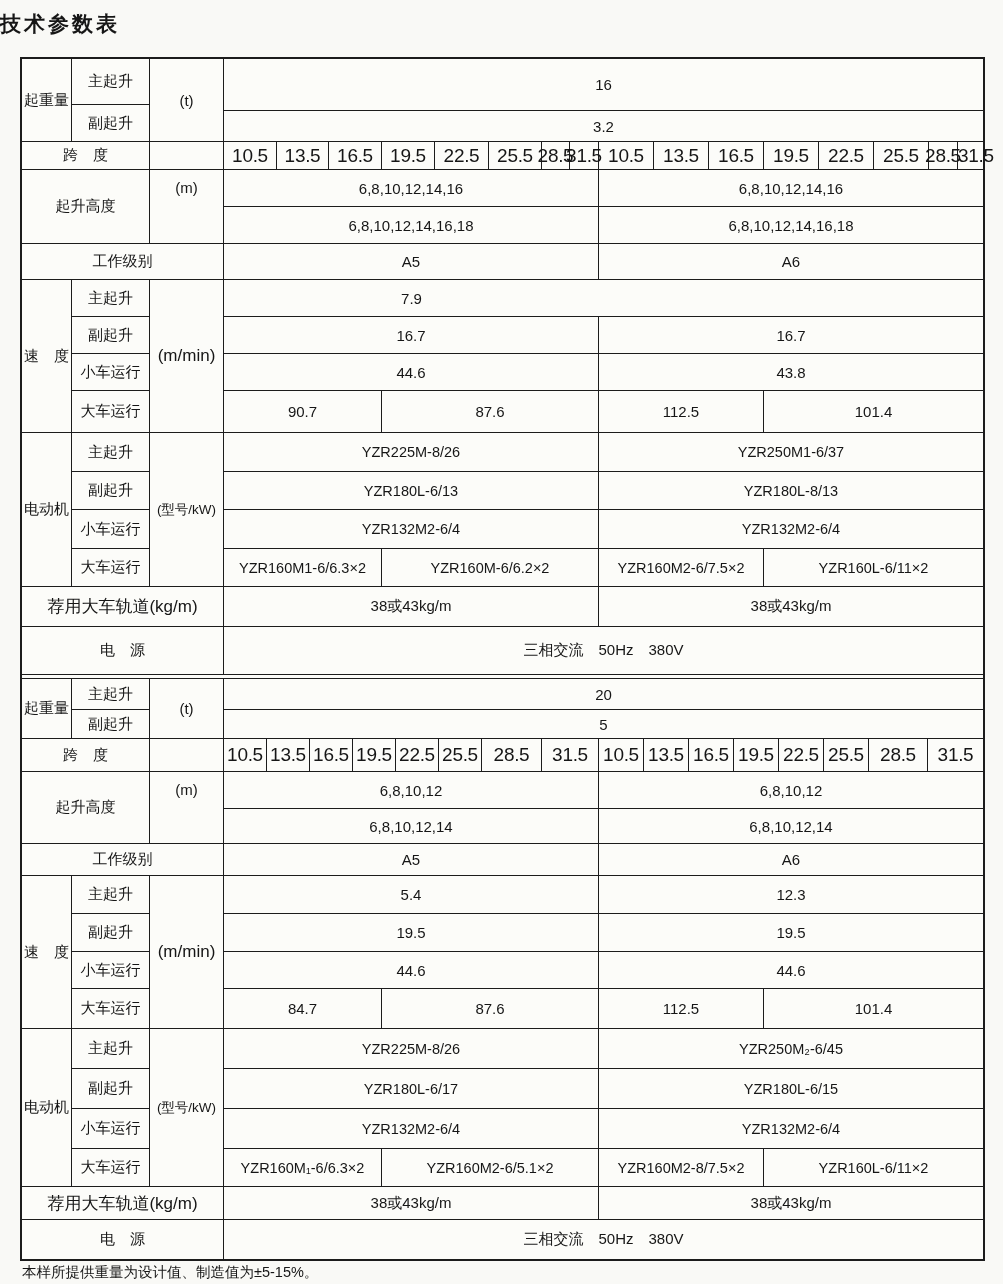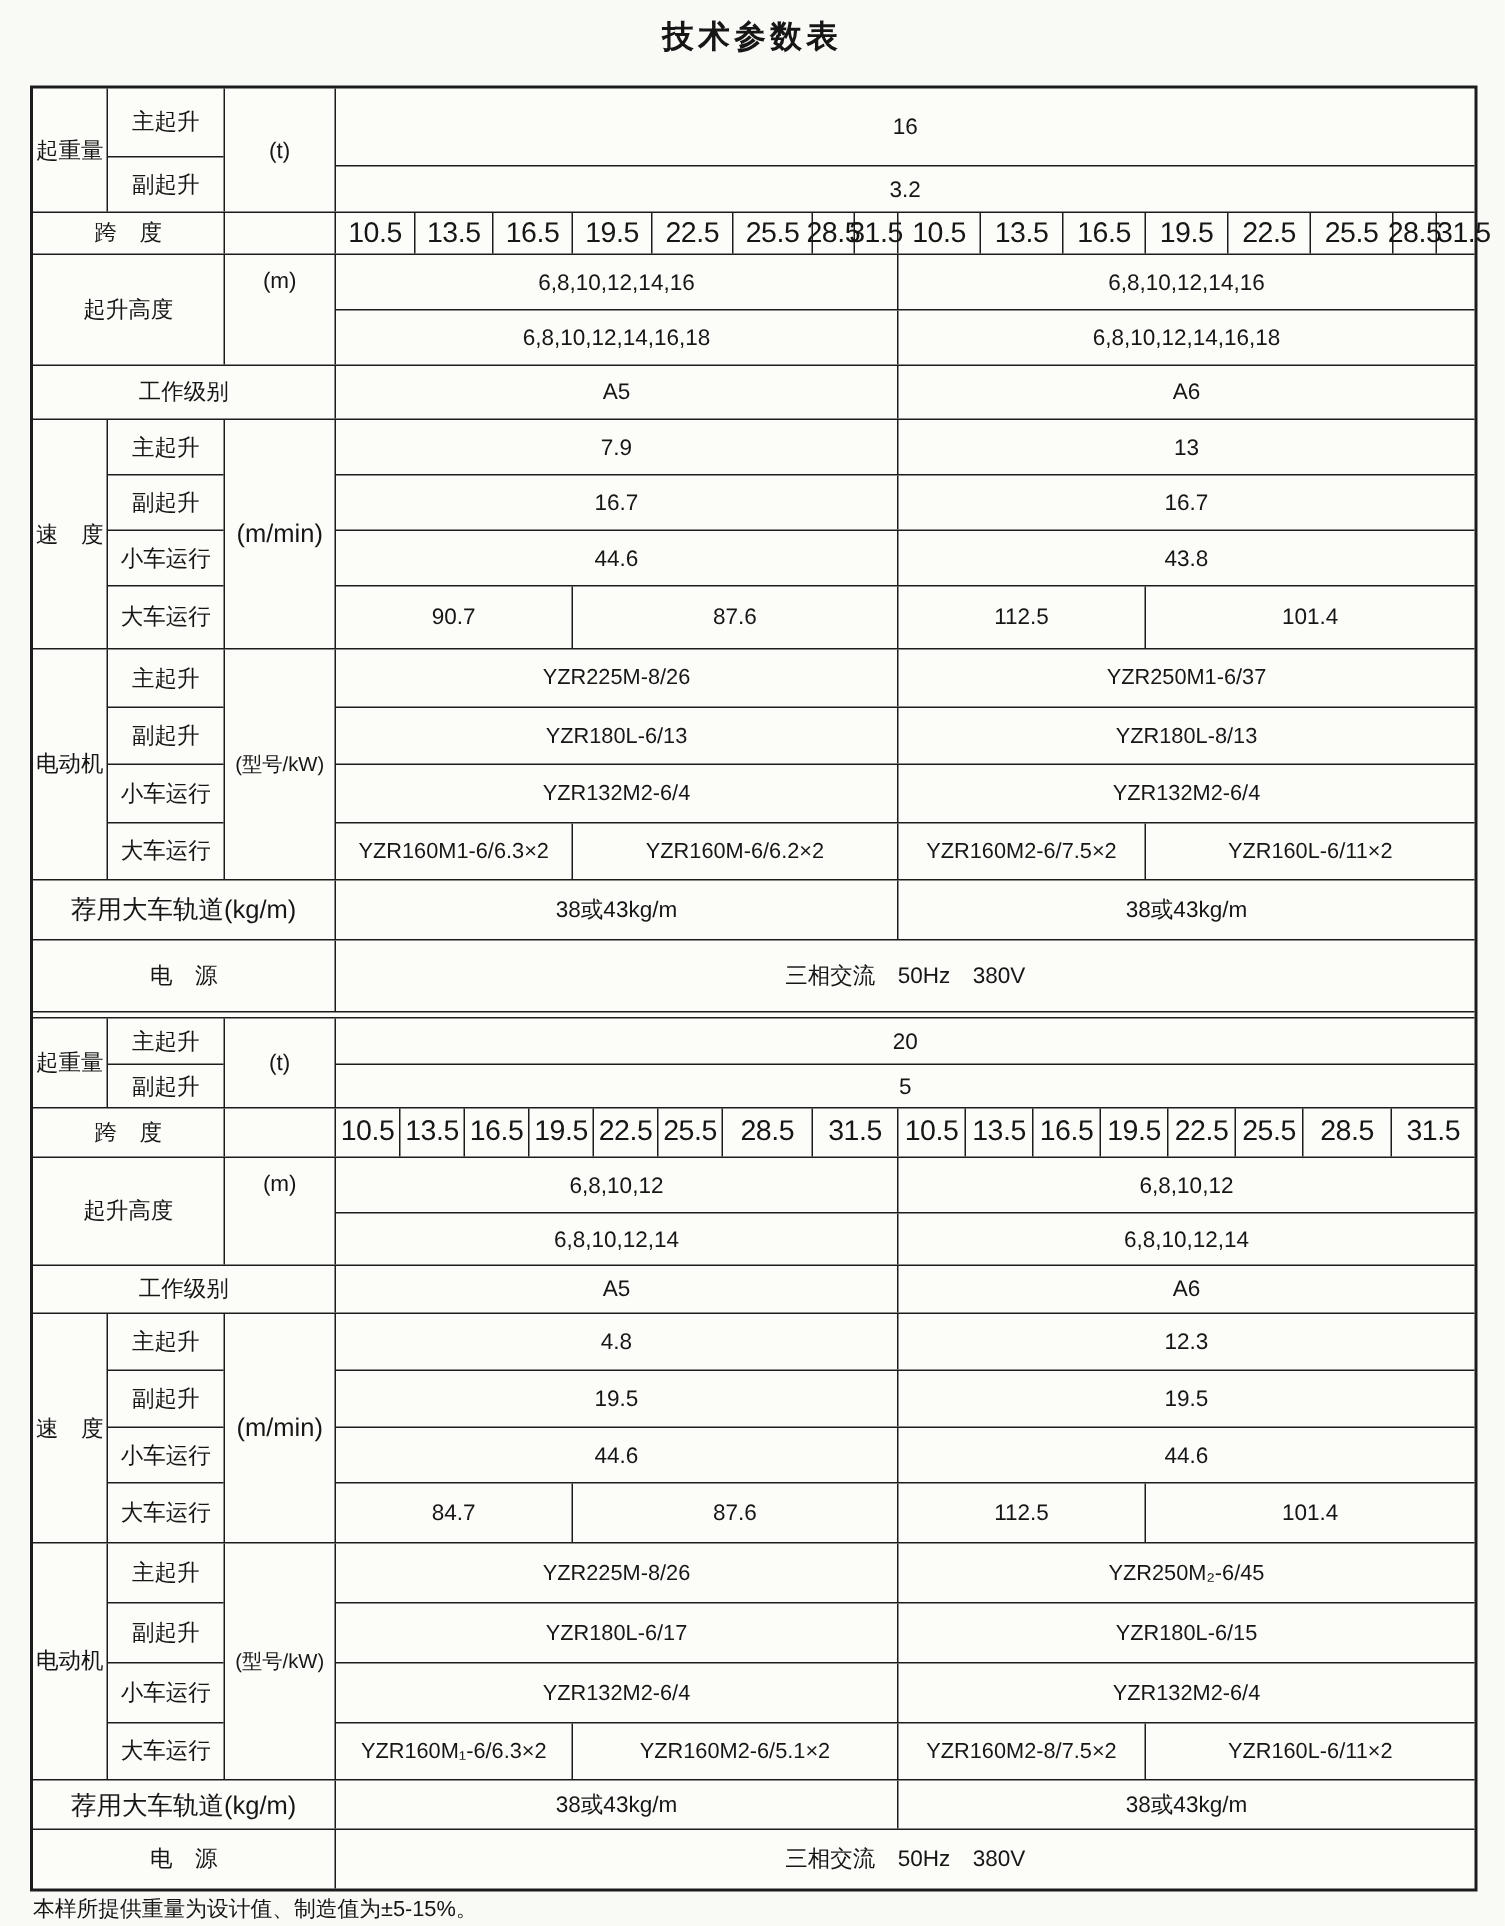--- a/index.html
+++ b/index.html
@@ -5,21 +5,21 @@
   * { box-sizing: border-box; margin: 0; padding: 0; }
   html,body { width:1003px; height:1284px; }
   body {
     position: relative;
     background: #f9f9f6;
     color: #161616;
     font-family: "Liberation Sans", sans-serif;
   }
   .title {
     position: absolute; top: 10px; left: 0; width: 100%;
-    text-align: center; font-size: 21px; font-weight: bold; letter-spacing: 3px;
+    text-align: left; font-size: 21px; font-weight: bold; letter-spacing: 3px;
   }
   .ptable {
     position: absolute; left: 20px; top: 57px; width: 965px;
     border: 2.5px solid #1c1c1c; background: #fcfcf9;
   }
   .sect { display: flex; border-bottom: 1.6px solid #1c1c1c; }
   .sect.noline { border-bottom: none; }
   .sect > div { border-right: 1.2px solid #1c1c1c; flex-shrink: 0; }
   .sect > div:last-child { border-right: none; }
   .cell {
@@ -109,21 +109,20 @@
     <div class="stack w78">
       <div class="cell bb" style="height:37px">主起升</div>
       <div class="cell bb" style="height:37px">副起升</div>
       <div class="cell bb" style="height:37px">小车运行</div>
       <div class="cell grow">大车运行</div>
     </div>
     <div class="cell w74 f14">(m/min)</div>
     <div class="stack grow">
       <div class="hrow bb" style="height:37px">
         <div class="cell w375">7.9</div>
-        <div class="cell grow">13</div>
       </div>
       <div class="hrow bb" style="height:37px">
         <div class="cell w375">16.7</div>
         <div class="cell grow">16.7</div>
       </div>
       <div class="hrow bb" style="height:37px">
         <div class="cell w375">44.6</div>
         <div class="cell grow">43.8</div>
       </div>
       <div class="hrow grow">
@@ -238,21 +237,21 @@
     <div class="cell w50">速　度</div>
     <div class="stack w78">
       <div class="cell bb" style="height:38px">主起升</div>
       <div class="cell bb" style="height:38px">副起升</div>
       <div class="cell bb" style="height:37px">小车运行</div>
       <div class="cell grow">大车运行</div>
     </div>
     <div class="cell w74 f14">(m/min)</div>
     <div class="stack grow">
       <div class="hrow bb" style="height:38px">
-        <div class="cell w375">4.8</div>
+        <div class="cell w375">5.4</div>
         <div class="cell grow">12.3</div>
       </div>
       <div class="hrow bb" style="height:38px">
         <div class="cell w375">19.5</div>
         <div class="cell grow">19.5</div>
       </div>
       <div class="hrow bb" style="height:37px">
         <div class="cell w375">44.6</div>
         <div class="cell grow">44.6</div>
       </div>

